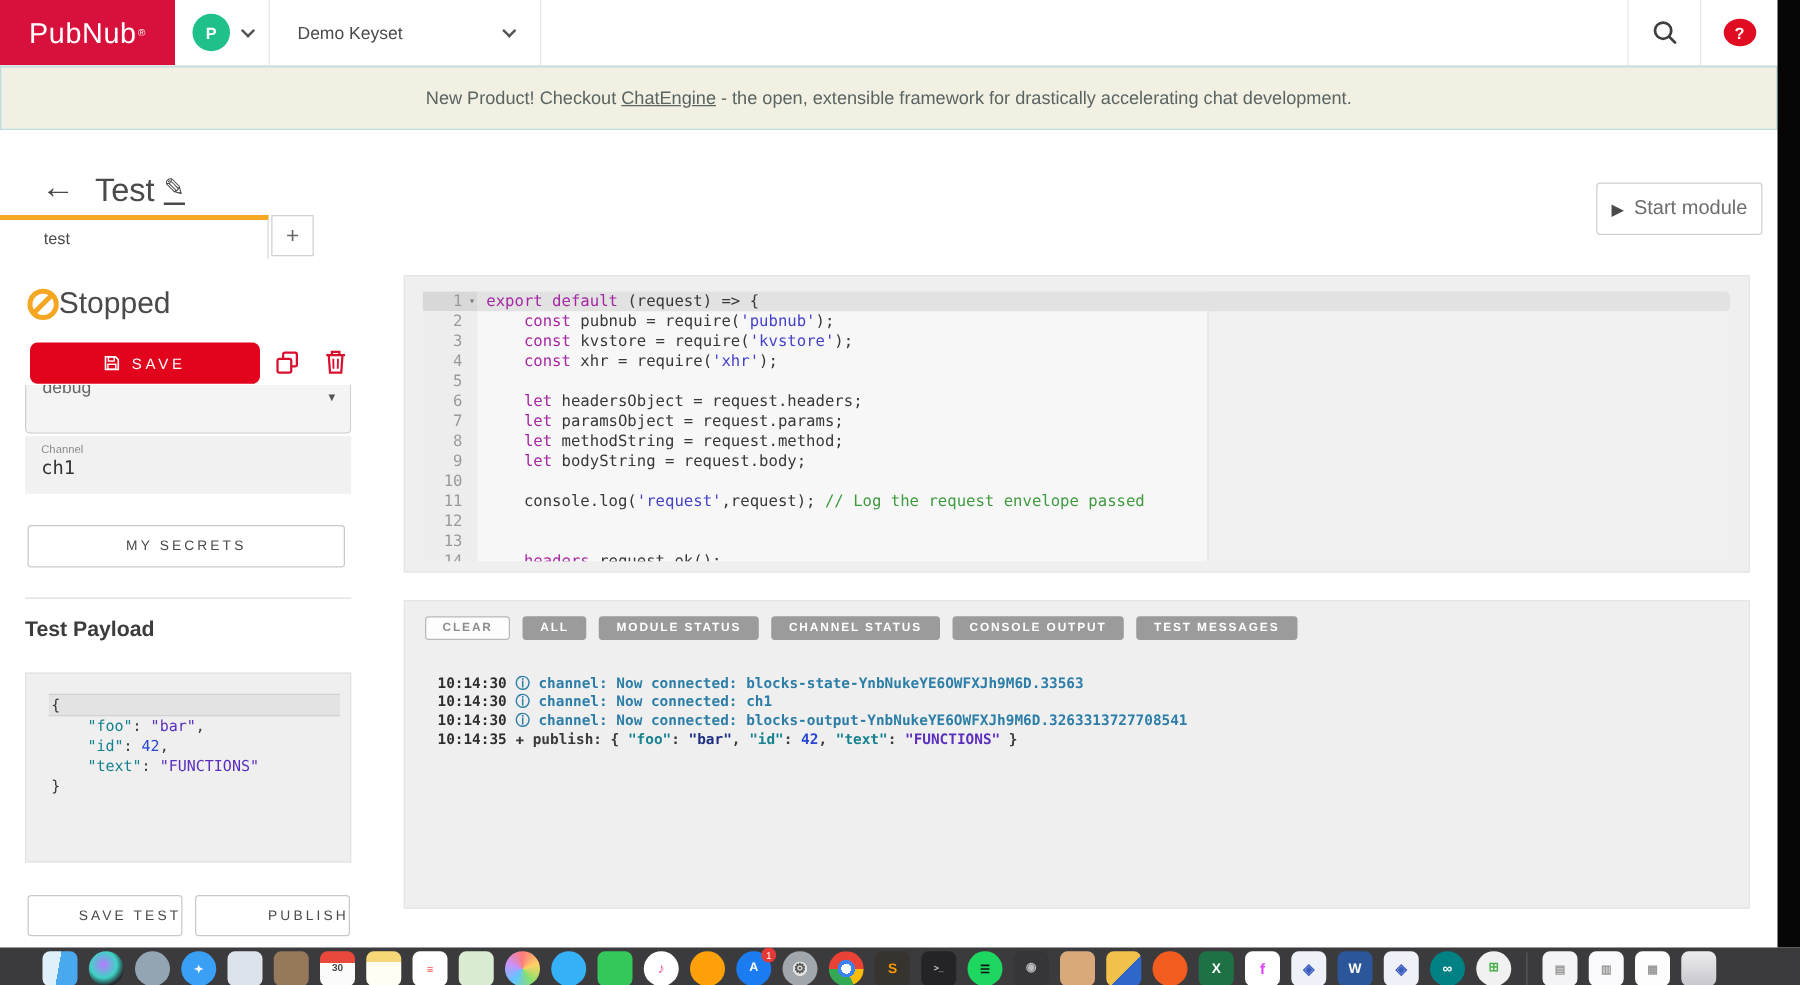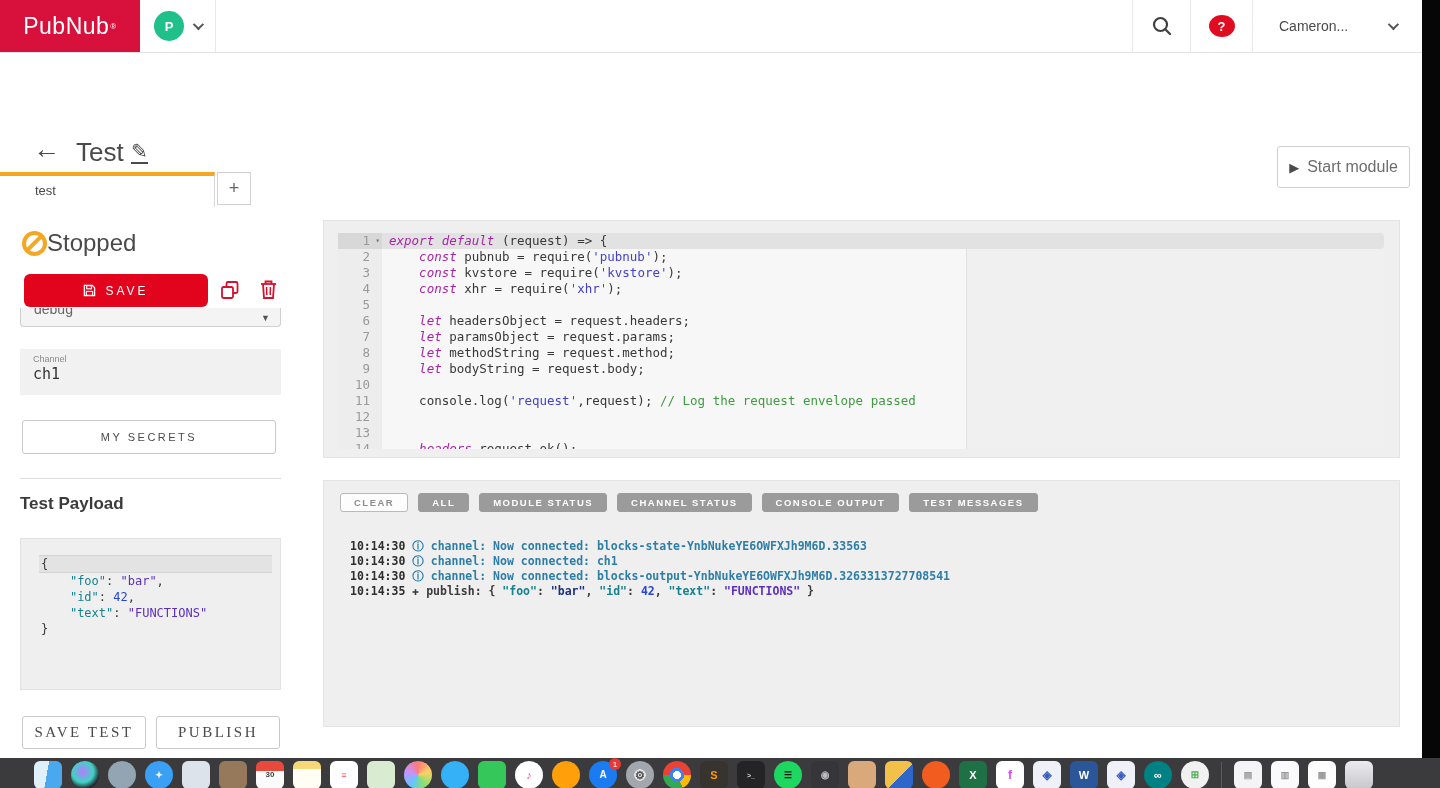--- a/index.html
+++ b/index.html
@@ -61,21 +61,21 @@
   .status-text { font-size:24px; color:#4a4a4a; }
 
   .save-btn { position:absolute; left:24px; top:274px; width:184px; height:33px; background:#e2041d;
               border:none; border-radius:6px; color:#fff; font-size:12px; letter-spacing:3px;
               display:flex; align-items:center; justify-content:center; gap:9px; cursor:pointer;
               font-family:"Liberation Sans", sans-serif; }
   .icon-btn { position:absolute; background:none; border:none; cursor:pointer; }
   .copy-btn { left:220px; top:280px; }
   .trash-btn { left:259px; top:279px; }
 
-  .event-select { position:absolute; left:20px; top:308px; width:261px; height:19px; overflow:hidden;
+  .event-select { position:absolute; left:20px; top:308px; width:261px; height:39px; overflow:hidden;
                   background:#f4f4f4; border:1px solid #cfcfcf; border-top:none;
                   border-radius:0 0 4px 4px; cursor:pointer; }
   .event-select .sel-label { display:block; margin-top:-7px; padding-left:13px; font-size:14px; color:#666; }
   .event-select .sel-caret { position:absolute; right:10px; top:5px; font-size:9px; color:#555; }
 
   .channel-box { position:absolute; left:20px; top:349px; width:261px; height:46px; background:#f1f1f1; cursor:text; }
   .channel-label { display:block; padding:5px 18px 1px 13px; font-size:9px; color:#8a8a8a; }
   .channel-value { display:block; padding-left:13px; font-family:"DejaVu Sans Mono", monospace;
                    font-size:15px; color:#333; }
 
@@ -87,39 +87,39 @@
 
   .payload { position:absolute; left:20px; top:538px; width:261px; height:152px; background:#efefef;
              border:1px solid #e2e2e2; padding:16px 0 0 18px; font-family:"DejaVu Sans Mono", monospace;
              font-size:12px; line-height:16px; cursor:text; }
   .pl-line { white-space:pre; padding-left:2px; }
   .pl-line.active { background:#e3e3e3; border-top:1px solid #d2d2d2; border-bottom:1px solid #d2d2d2;
                     margin-right:8px; }
 
   .save-test-btn { position:absolute; left:22px; top:716px; width:124px; height:33px; }
   .publish-btn  { position:absolute; left:156px; top:716px; width:124px; height:33px; }
-  .ghost-btn { background:#fff; border:1px solid #c9c9c9; border-radius:3px; font-size:15px;
-               letter-spacing:2.5px; color:#4a4a4a; cursor:pointer; font-family:Liberation Serif, serif; }
+  .ghost-btn { background:#fff; border:1px solid #c9c9c9; border-radius:3px; font-size:11px;
+               letter-spacing:2.5px; color:#4a4a4a; cursor:pointer; font-family:Liberation Sans, sans-serif;text-align:right; }
 
   
   .editor { position:absolute; left:323px; top:220px; width:1077px; height:238px; background:#efeff0;
             border:1px solid #e4e4e4; padding:12px 0 0 14px; overflow:hidden; cursor:text; }
   .ed-wrap { position:relative; width:1046px; height:216px; overflow:hidden;
              background:linear-gradient(90deg,#f7f7f8 0 628px,#f0f0f1 628px); }
   .print-margin { position:absolute; left:628px; top:0; bottom:0; width:1px; background:#e2e2e3; }
   .ed-line { display:flex; height:16px; font-family:"DejaVu Sans Mono", monospace; font-size:12.5px;
              line-height:16px; position:relative; }
   .gut { width:44px; flex:none; background:#ededee; color:#9a9a9a; text-align:right;
          padding-right:12px; position:relative; }
   .gut .fold { position:absolute; right:2px; top:0; font-size:8px; color:#777; }
   .code { flex:1; white-space:pre; padding-left:7px; }
   .ed-line.active .code { background:#e2e2e3; border-radius:0 4px 4px 0; }
   .ed-line.active .gut { background:#d8d8d9; }
 
-  .tk-kw { color:#a626a4;font-style:italic; } .tk-str { color:#4441c8; } .tk-com { color:#3f9b3f; }
+  .tk-kw { color:#a626a4; } .tk-str { color:#4441c8; } .tk-com { color:#3f9b3f; }
   .tk-def { color:#383838; } .tk-key { color:#15828f; } .tk-num { color:#2745d4; }
   .tk-pstr { color:#5b2fbd; } .tk-plain { color:#3b3b3b; }
   .tk-chan { color:#2d7ea7; } .tk-nav { color:#1c2f80; }
 
   
   .console { position:absolute; left:323px; top:480px; width:1077px; height:247px; background:#efeff0;
              border:1px solid #e4e4e4; }
   .con-btns { display:flex; gap:10px; margin:12px 0 0 16px; }
   .con-btn { height:19px; padding:0 13px; border-radius:3px; font-size:9.5px; font-weight:bold;
              letter-spacing:1.5px; cursor:pointer; font-family:"Liberation Sans", sans-serif;text-align:right; }
@@ -154,36 +154,41 @@
 
   <div class="nav">
     <div class="nav-logo">
       <span>PubNub</span>
         <sup>®</sup>
     </div>
     <div class="nav-cell cell-avatar">
       <span class="avatar">P</span>
       <span class="chev"></span>
     </div>
+    <div class="nav-cell cell-keyset">
+      <span>Demo Keyset</span>
+      <span class="chev"></span>
+    </div>
     <div class="nav-spacer"></div>
     <div class="nav-cell cell-search">
       <svg width="22" height="22" viewBox="0 0 22 22">
         <circle cx="9.5" cy="9.5" r="6.5" fill="none" stroke="#3f3f3f" stroke-width="2.2"></circle>
         <line x1="14.5" y1="14.5" x2="19" y2="19" stroke="#3f3f3f" stroke-width="2.2" stroke-linecap="round"></line>
       </svg>
     </div>
     <div class="nav-cell cell-help">
       <span class="help-bubble">?</span>
     </div>
-    <div class="nav-cell cell-user">
-      <span>Cameron...</span>
-      <span class="chev"></span>
-    </div>
-  </div>
-
+  </div>
+
+  <div class="banner">
+    <span>
+      <span>New Product! Checkout </span><a>ChatEngine</a><span> - the open, extensible framework for drastically accelerating chat development.</span>
+    </span>
+  </div>
 
   <span class="back-arrow">←</span>
   <span class="page-title">Test</span>
   <span class="edit-pencil">✎</span>
   <div class="start-btn">
     <span class="play-ico">▶</span>
     <span>Start module</span>
   </div>
 
   <div class="tab-active">

